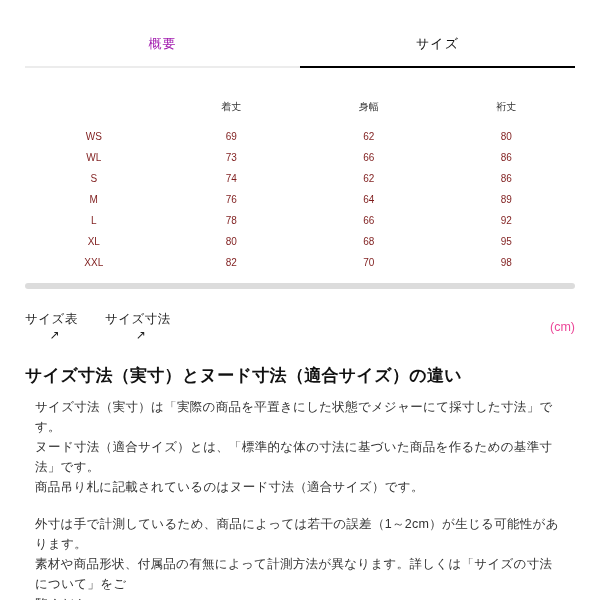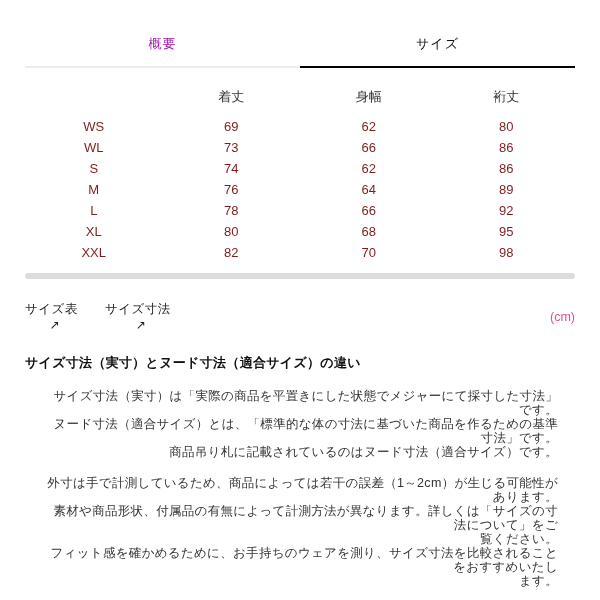--- a/index.html
+++ b/index.html
@@ -40,22 +40,22 @@
   .tab.active {
     color: #111111;
     border-bottom: 2px solid #000000;
   }
 
   
   table.size-table {
     width: 100%;
     border-collapse: collapse;
     table-layout: fixed;
-    margin-top: 19px;
-    font-size: 13px;
+    margin-top: 29px;
+    font-size: 10px;
     color: #333333;
   }
   table.size-table th {
     font-weight: normal;
     text-align: center;
     height: 20px;
     padding: 0 0 9px 0;
     color: #333333;
   }
   table.size-table td {
@@ -100,33 +100,32 @@
     margin-left: auto;
     margin-right: 0;
     color: #ec4899;
   }
 
   
   .text-section { margin-top: 22px; }
   .text-section + .text-section { margin-top: 17px; }
   .text-section h3 {
     margin: 0 0 7px 0;
-    font-size: 13px;
+    font-size: 17px;
     font-weight: bold;
     color: #111111;
     letter-spacing: 0.3px;
   }
   .text-section p {
-    margin: 17px;
+    margin: 10px;
     font-size: 12.5px;
-    line-height: 14px;
+    line-height: 20px;
     color: #333333;
     white-space: pre-line;
     letter-spacing: 0.3px;
-    text-align: right;
   }
 </style>
 </head>
 <body>
 
 <div class="page">
 
   <div class="tabs">
     <div class="tab">
       <span>概要</span>

